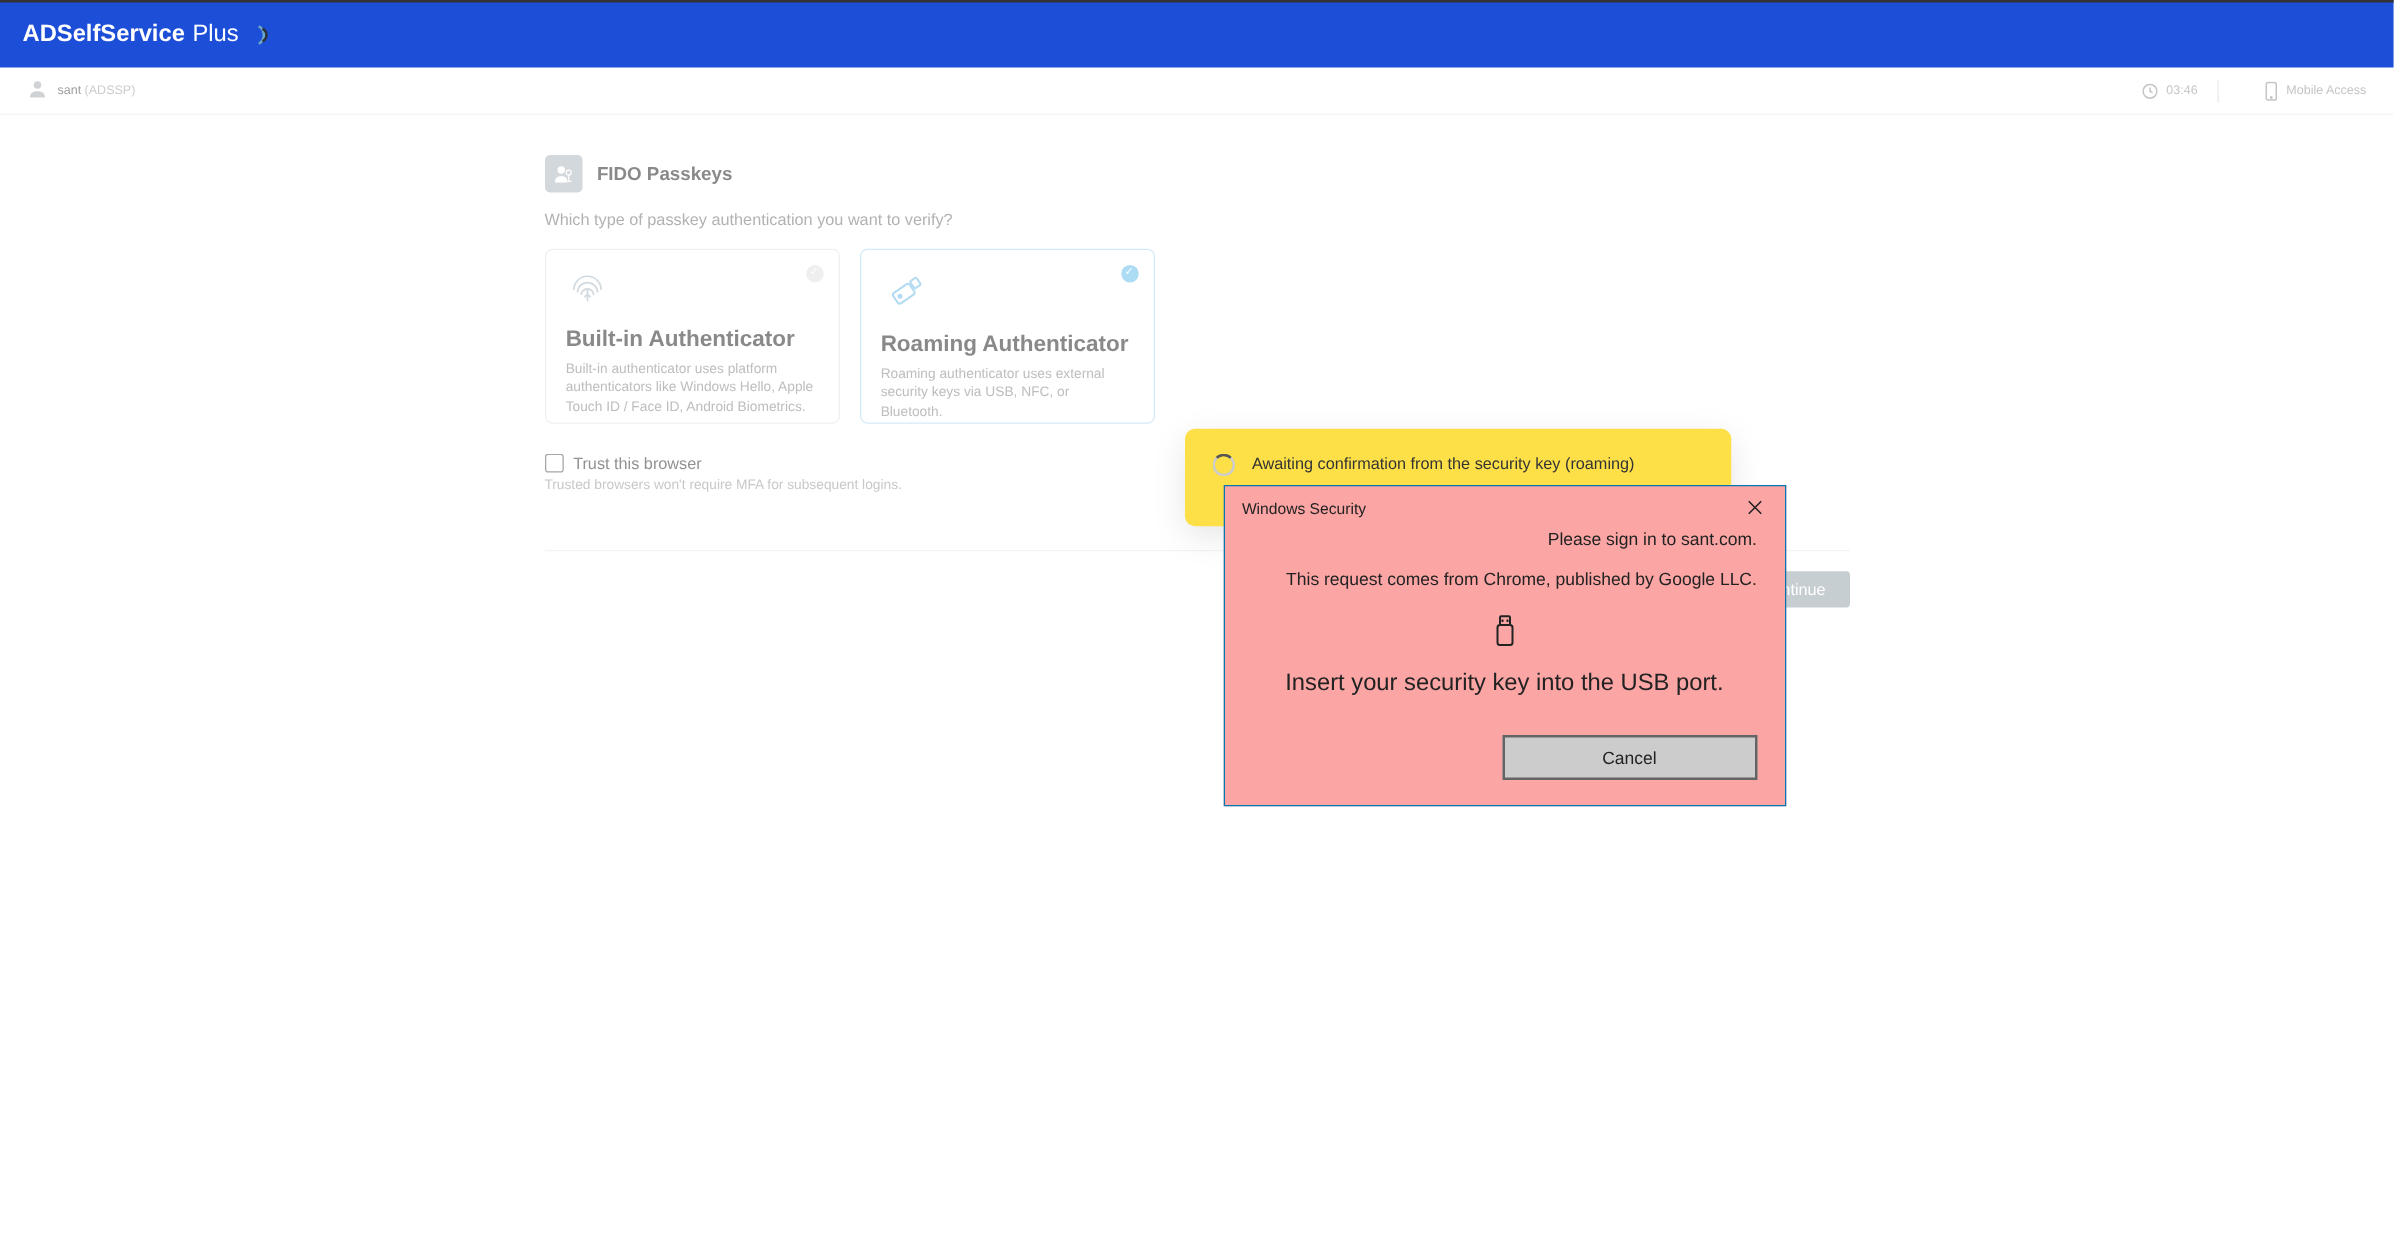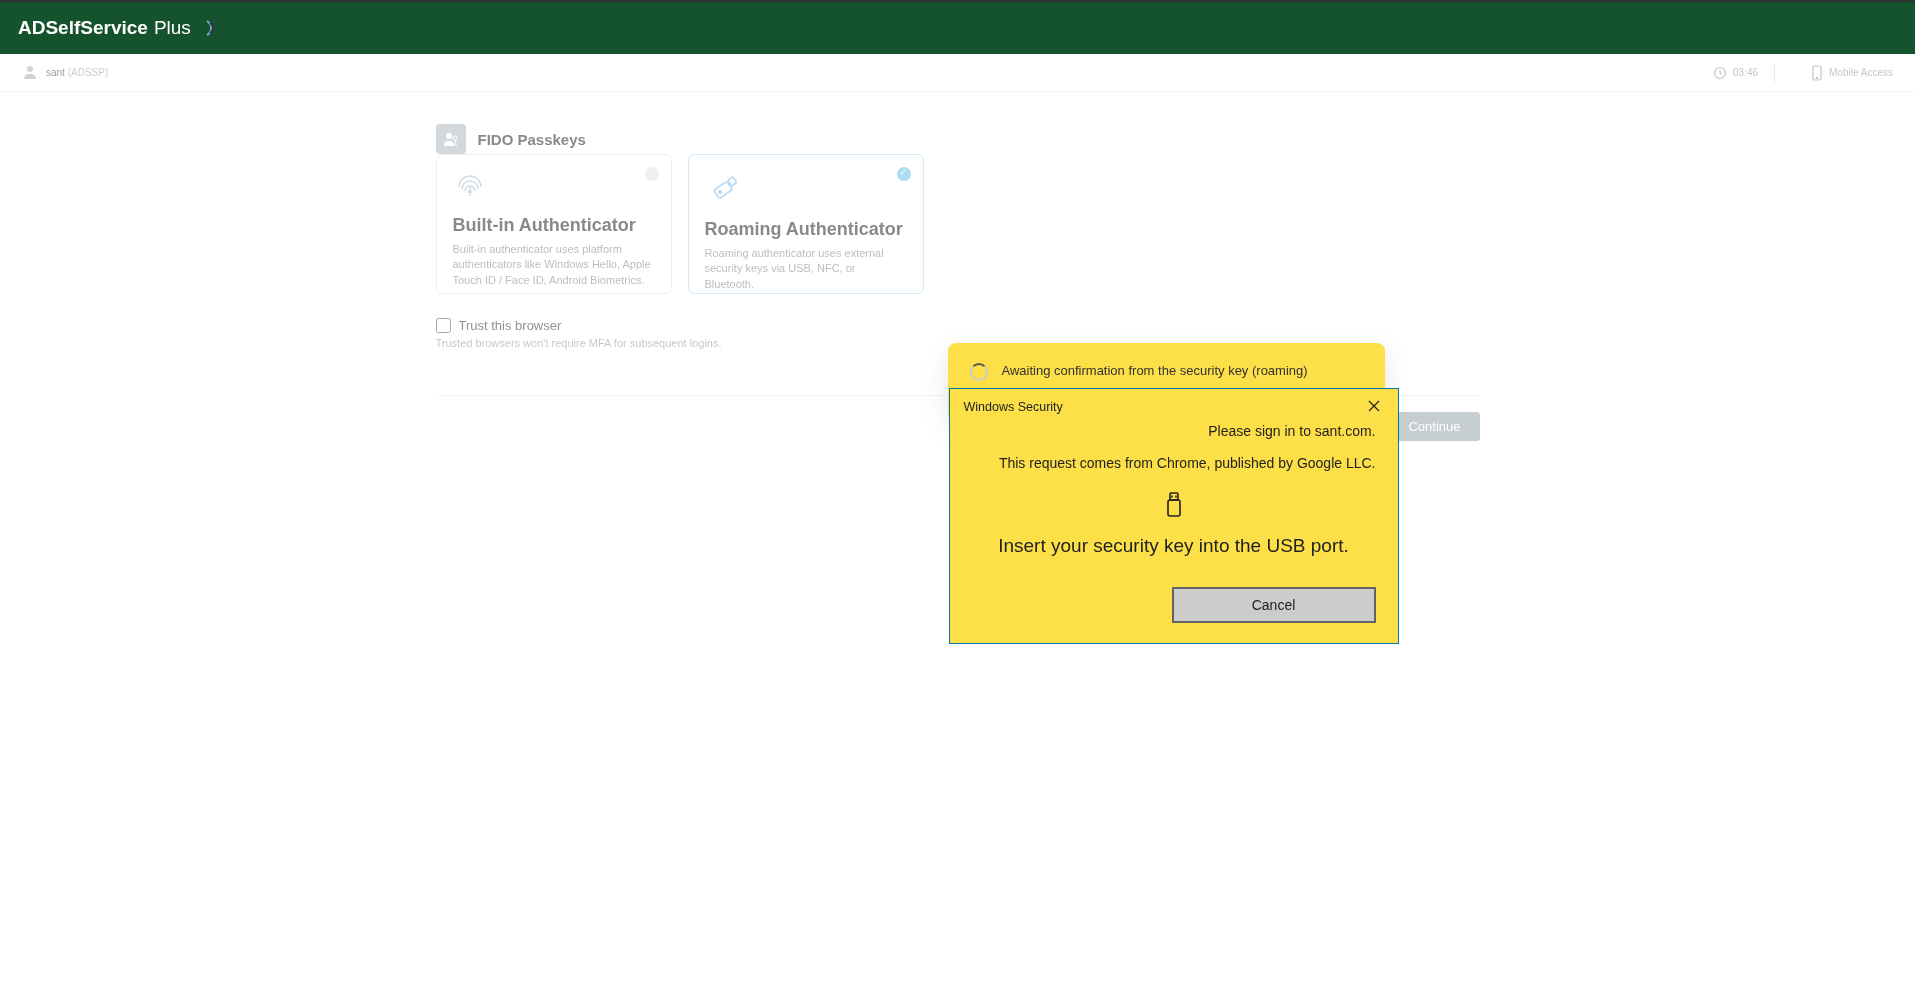--- a/index.html
+++ b/index.html
@@ -1,20 +1,20 @@
 <!DOCTYPE html>
 <html><head>
 <meta charset="utf-8">
 <style>
   * { box-sizing: border-box; margin: 0; padding: 0; }
   html, body { width: 100%; height: 100%; font-family: "Segoe UI", Arial, sans-serif; background: #fff; }
   
   
   .header {
-    background: #14532d;
+    background: #1d4ed8;
     height: 54px;
     display: flex;
     align-items: center;
     padding: 16px 18px;
     border-top: 2px solid #333;
   }
   .header .brand {
     color: #fff;
     font-size: 19px;
     display: flex;
@@ -215,24 +215,24 @@
   @keyframes spin { to { transform: rotate(360deg); } }
   .await-text {
     font-size: 13px;
     color: #333;
     line-height: 1.5;
   }
   
   
   .ws-dialog {
     position: absolute;
-    left: 541px;
+    left: 571px;
     top: 296px;
     width: 450px;
-    background: #fde047;
+    background: #fca5a5;
     border: 1px solid #0076b3;
     font-family: "Segoe UI", Arial, sans-serif;
   }
   .ws-titlebar {
     display: flex;
     justify-content: space-between;
     align-items: center;
     padding: 8px 14px 6px 14px;
     font-size: 12.5px;
     color: #222;
@@ -332,20 +332,21 @@
       <div class="badge">
         <svg width="18" height="18" viewBox="0 0 18 18" fill="currentColor">
           <circle cx="7" cy="6" r="3"></circle>
           <path d="M2 16 C2 12 4 11 7 11 C10 11 12 12 12 16 Z"></path>
           <circle cx="13" cy="8" r="2" fill="none" stroke="currentColor" stroke-width="1"></circle>
           <path d="M13 10 L13 15 L15 15" fill="none" stroke="currentColor" stroke-width="1"></path>
         </svg>
       </div>
       <div class="title">FIDO Passkeys</div>
     </div>
+    <div class="subtext">Which type of passkey authentication you want to verify?</div>
 
     <div class="cards">
       <div class="card">
         <div class="check"></div>
         <div class="icon">
           <svg width="34" height="34" viewBox="0 0 34 34" fill="none" stroke="currentColor" stroke-width="1.4">
             <path d="M6 18 A11 11 0 0 1 28 18"></path>
             <path d="M9 20 A8 8 0 0 1 25 20"></path>
             <path d="M12 22 A5 5 0 0 1 22 22"></path>
             <path d="M15 24 A2 2 0 0 1 19 24"></path>

